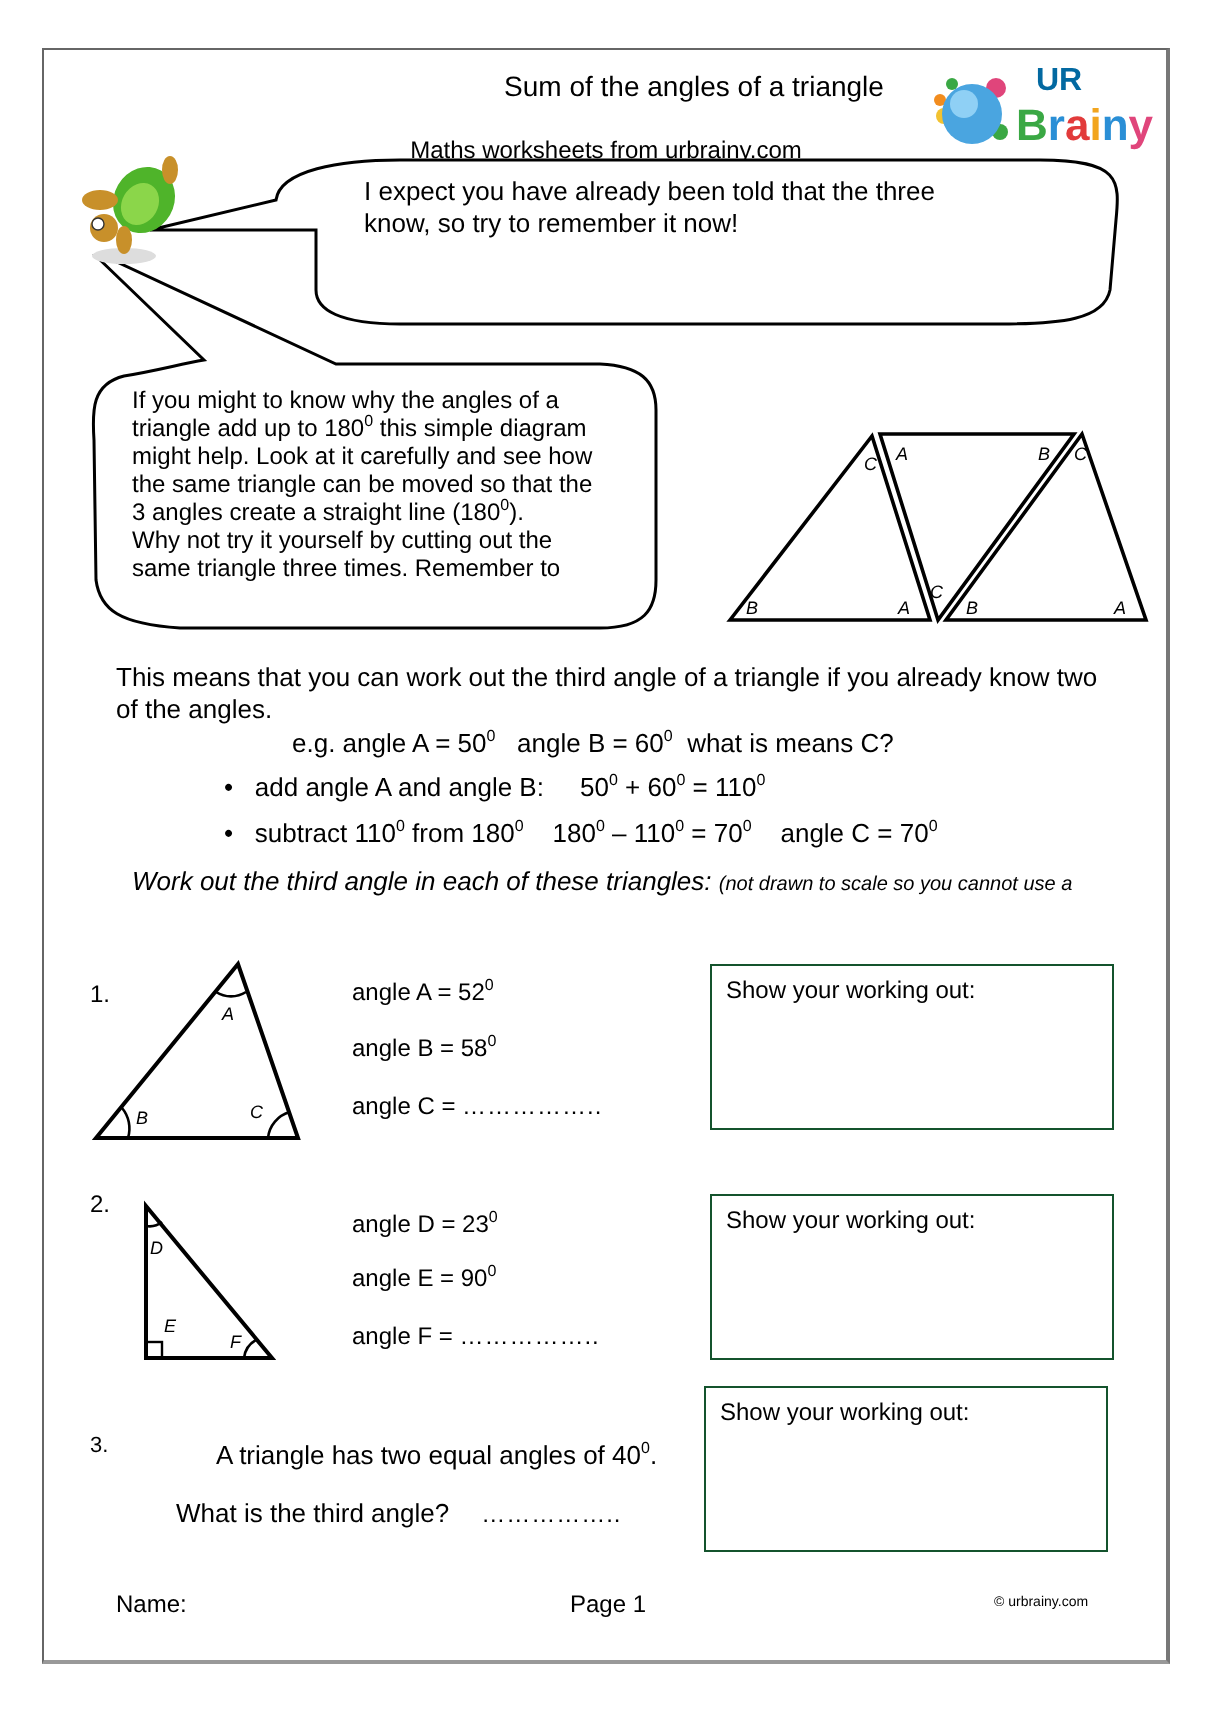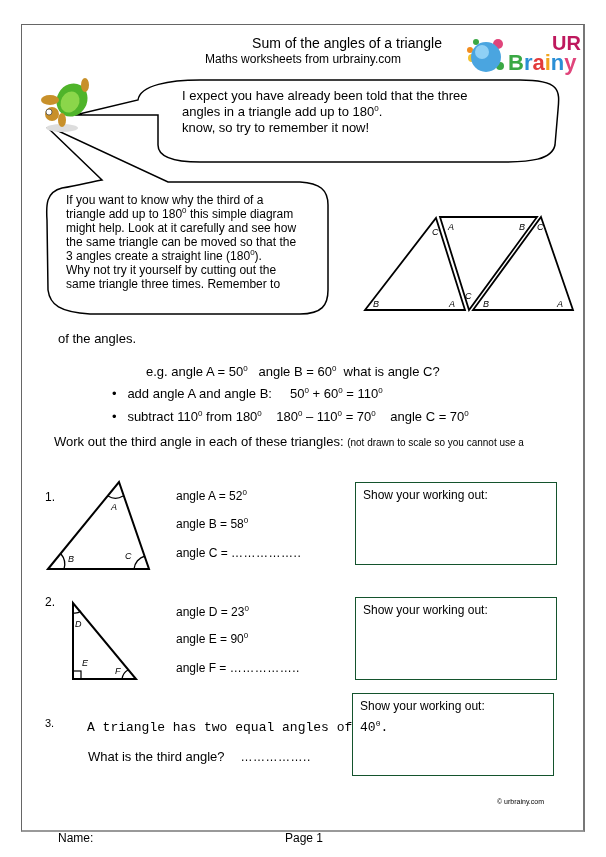--- a/index.html
+++ b/index.html
@@ -3,30 +3,30 @@
 <meta charset="utf-8">
 <style>
   html, body { margin: 0; padding: 0; background: #ffffff; }
   body { width: 606px; height: 857px; position: relative; overflow: hidden;
          font-family: "Liberation Sans", sans-serif; color: #000; }
   .page { position: absolute; left: 21px; top: 24px; width: 564px; height: 808px;
           border: 1px solid #666; border-right: 2px solid #777; border-bottom: 2px solid #999;
           background: #fff; box-sizing: border-box; }
   .abs { position: absolute; }
   .title { left: 0; width: 606px; top: 35px; text-align: center; font-size: 14px; margin-left: 44px; }
-  .subtitle { left: 0; width: 606px; top: 52px; text-align: center; font-size: 12px; }
+  .subtitle { left: 0; width: 606px; top: 68px; text-align: center; font-size: 12px; }
   .bubble-text { font-size: 13px; line-height: 16px; }
   .bubble-text2 { font-size: 12px; line-height: 14px; }
   sup { font-size: 8px; vertical-align: super; line-height: 0; }
   .body13 { font-size: 13px; }
   .small10 { font-size: 10px; }
   .angle-text { font-size: 12px; }
   .workbox { border: 1px solid #14532d; box-sizing: border-box; font-size: 12px; padding: 5px 7px; }
   .dots { letter-spacing: 0.5px; }
-  .footer { font-size: 12px; margin-top: 36px; }
+  .footer { font-size: 12px; }
   svg text { font-family: "Liberation Sans", sans-serif; font-style: italic; }
 </style>
 </head>
 <body>
 
 <div class="page"></div>
 
 <div class="abs title">Sum of the angles of a triangle</div>
 <div class="abs subtitle">Maths worksheets from urbrainy.com</div>
 
@@ -34,21 +34,21 @@
   <svg width="120" height="48">
     <circle cx="24" cy="24" r="6" fill="#e23b3b"></circle>
     <circle cx="10" cy="28" r="4" fill="#f2c230"></circle>
     <circle cx="36" cy="14" r="5" fill="#e0457b"></circle>
     <circle cx="14" cy="12" r="3" fill="#3aa844"></circle>
     <circle cx="38" cy="36" r="4" fill="#3aa844"></circle>
     <circle cx="8" cy="20" r="3" fill="#f28c1e"></circle>
     <circle cx="24" cy="27" r="15" fill="#4aa5e0"></circle>
     <circle cx="20" cy="22" r="7" fill="#8fd0f5"></circle>
   </svg>
-  <div class="abs" style="left:56px; top:2px; font-size:20px; font-weight:bold; color:#be185d;margin-left:34px;">UR</div>
+  <div class="abs" style="left:56px; top:2px; font-size:16px; font-weight:bold; color:#0369a1;">UR</div>
   <div class="abs" style="left:46px; top:20px; font-size:22px; font-weight:bold; letter-spacing:0px;">
     <span style="color:#3aa844">B</span><span style="color:#2a8fd6">r</span><span style="color:#e23b3b">a</span><span style="color:#f2a51e">i</span><span style="color:#2a8fd6">n</span><span style="color:#e0457b">y</span>
   </div>
 </div>
 
 <svg class="abs" style="left:0; top:0;" width="606" height="330">
 
   <path d="M 75 115 L 138 100 C 140 85 170 80 200 80 L 520 80 C 560 80 560 90 558 110 L 555 145 C 552 160 530 162 500 162 L 200 162 C 170 162 158 155 158 145 L 158 115 Z" fill="#fff" stroke="#000" stroke-width="1.5"></path>
 
   <path d="M 48 128 L 102 180 C 90 182 80 185 62 188 C 46 192 46 205 47 220 L 48 290 C 50 305 60 312 90 314 L 300 314 C 322 314 328 305 328 290 L 328 205 C 328 190 320 183 300 182 L 168 182 L 52 128 Z" fill="#fff" stroke="#000" stroke-width="1.5"></path>
@@ -60,26 +60,25 @@
     <ellipse cx="50" cy="100" rx="9" ry="5" fill="#c8902a"></ellipse>
     <ellipse cx="85" cy="85" rx="4" ry="7" fill="#c8902a"></ellipse>
     <ellipse cx="62" cy="120" rx="4" ry="7" fill="#c8902a"></ellipse>
     <circle cx="52" cy="114" r="7" fill="#c8902a"></circle>
     <circle cx="49" cy="112" r="3" fill="#fff" stroke="#333" stroke-width="0.7"></circle>
   </g>
 </svg>
 
 <div class="abs bubble-text" style="left:182px; top:88px; width:370px;">
   <div>I expect you have already been told that the three</div>
-  <div><span>angles in a triangle add up to 180</span><sup>0</sup><span>.</span></div>
   <div>know, so try to remember it now!</div>
 </div>
 
 <div class="abs bubble-text2" style="left:66px; top:193px; width:260px;">
-  <div>If you want to know why the third of a</div>
+  <div>If you might to know why the angles of a</div>
   <div><span>triangle add up to 180</span><sup>0</sup><span> this simple diagram</span></div>
   <div>might help. Look at it carefully and see how</div>
   <div>the same triangle can be moved so that the</div>
   <div><span>3 angles create a straight line (180</span><sup>0</sup><span>).</span></div>
   <div>Why not try it yourself by cutting out the</div>
   <div>same triangle three times. Remember to</div>
 </div>
 
 <svg class="abs" style="left:355px; top:205px;" width="230" height="110">
   <g fill="none" stroke="#000" stroke-width="1.8">
@@ -92,29 +91,30 @@
   <text x="18" y="102" font-size="9">B</text>
   <text x="182" y="25" font-size="9">C</text>
   <text x="164" y="25" font-size="9">B</text>
   <text x="94" y="102" font-size="9">A</text>
   <text x="110" y="94" font-size="9">C</text>
   <text x="128" y="102" font-size="9">B</text>
   <text x="202" y="102" font-size="9">A</text>
 </svg>
 
 <div class="abs body13" style="left:58px; top:331px; width:530px; line-height:16px;">
+  <div>This means that you can work out the third angle of a triangle if you already know two</div>
   <div>of the angles.</div>
 </div>
-<div class="abs body13" style="left:146px; top:364px; white-space:pre;"><span>e.g. angle A = 50</span><sup>0</sup><span>   angle B = 60</span><sup>0</sup><span>  what is angle C?</span></div>
+<div class="abs body13" style="left:146px; top:364px; white-space:pre;"><span>e.g. angle A = 50</span><sup>0</sup><span>   angle B = 60</span><sup>0</sup><span>  what is means C?</span></div>
 
 <div class="abs body13" style="left:112px; top:386px; white-space:pre;"><span>•   </span><span>add angle A and angle B:     50</span><sup>0</sup><span> + 60</span><sup>0</sup><span> = 110</span><sup>0</sup></div>
 
 <div class="abs body13" style="left:112px; top:409px; white-space:pre;"><span>•   </span><span>subtract 110</span><sup>0</sup><span> from 180</span><sup>0</sup><span>    180</span><sup>0</sup><span> – 110</span><sup>0</sup><span> = 70</span><sup>0</sup><span>    angle C = 70</span><sup>0</sup></div>
 
-<div class="abs" style="left:54px; top:434px; width:530px; line-height:14px;">
+<div class="abs" style="left:66px; top:434px; width:530px; line-height:14px;font-style:italic;">
   <div><span class="body13">Work out the third angle in each of these triangles: </span><span class="small10">(not drawn to scale so you cannot use a</span></div>
 </div>
 
 <div class="abs angle-text" style="left:45px; top:490px;">1.</div>
 <svg class="abs" style="left:45px; top:480px;" width="110" height="95">
   <polygon points="3,89 74,2 104,89" fill="none" stroke="#000" stroke-width="2"></polygon>
   <path d="M 63,16 A 14 14 0 0 0 78,16" fill="none" stroke="#000" stroke-width="1.3"></path>
   <path d="M 16,74 A 16 16 0 0 1 19,89" fill="none" stroke="#000" stroke-width="1.3"></path>
   <path d="M 89,89 A 15 15 0 0 1 100,76" fill="none" stroke="#000" stroke-width="1.3"></path>
   <text x="66" y="30" font-size="9">A</text>
@@ -135,19 +135,19 @@
   <text x="5" y="27" font-size="9">D</text>
   <text x="12" y="66" font-size="9">E</text>
   <text x="45" y="74" font-size="9">F</text>
 </svg>
 <div class="abs angle-text" style="left:176px; top:605px;"><span>angle D = 23</span><sup>0</sup></div>
 <div class="abs angle-text" style="left:176px; top:632px;"><span>angle E = 90</span><sup>0</sup></div>
 <div class="abs angle-text" style="left:176px; top:661px;"><span>angle F = </span><span class="dots">……………..</span></div>
 <div class="abs workbox" style="left:355px; top:597px; width:202px; height:83px;"><span>Show your working out:</span></div>
 
 <div class="abs" style="left:45px; top:717px; font-size:11px;">3.</div>
-<div class="abs body13" style="left:87px; top:720px;font-family:Liberation Mono, monospace;"><span>A triangle has two equal angles of 40</span><sup>0</sup><span>.</span></div>
+<div class="abs body13" style="left:108px; top:720px;"><span>A triangle has two equal angles of 40</span><sup>0</sup><span>.</span></div>
 <div class="abs body13" style="left:88px; top:749px;"><span>What is the third angle?</span><span style="display:inline-block; width:16px;"></span><span class="dots angle-text">……………..</span></div>
 <div class="abs workbox" style="left:352px; top:693px; width:202px; height:83px;"><span>Show your working out:</span></div>
 
 <div class="abs footer" style="left:58px; top:795px;">Name:</div>
 <div class="abs footer" style="left:285px; top:795px;">Page 1</div>
 <div class="abs" style="left:497px; top:798px; font-size:7px;">© urbrainy.com</div>
 
 </body></html>

